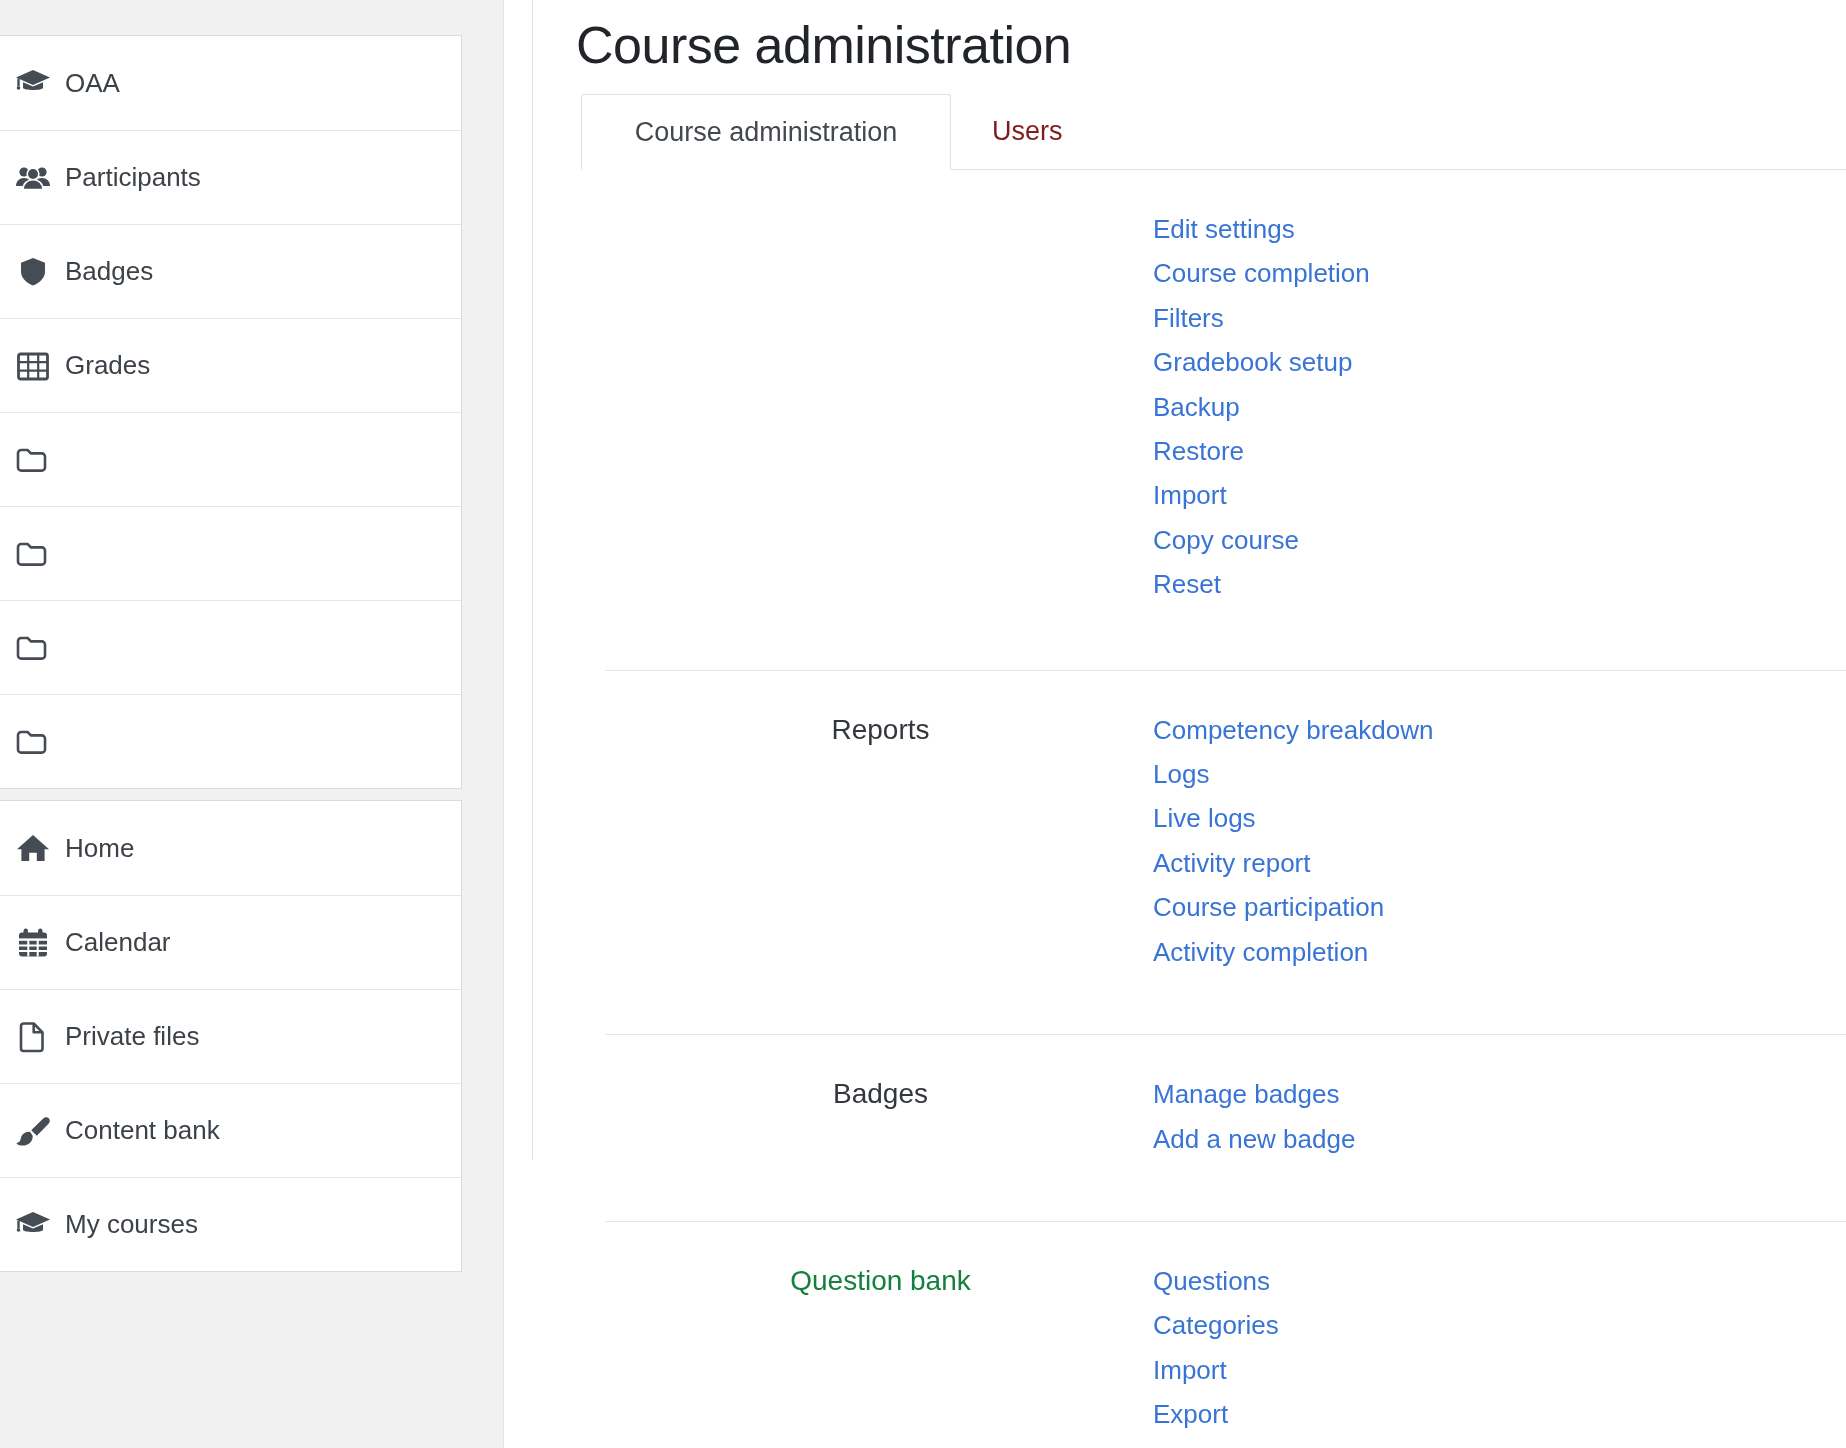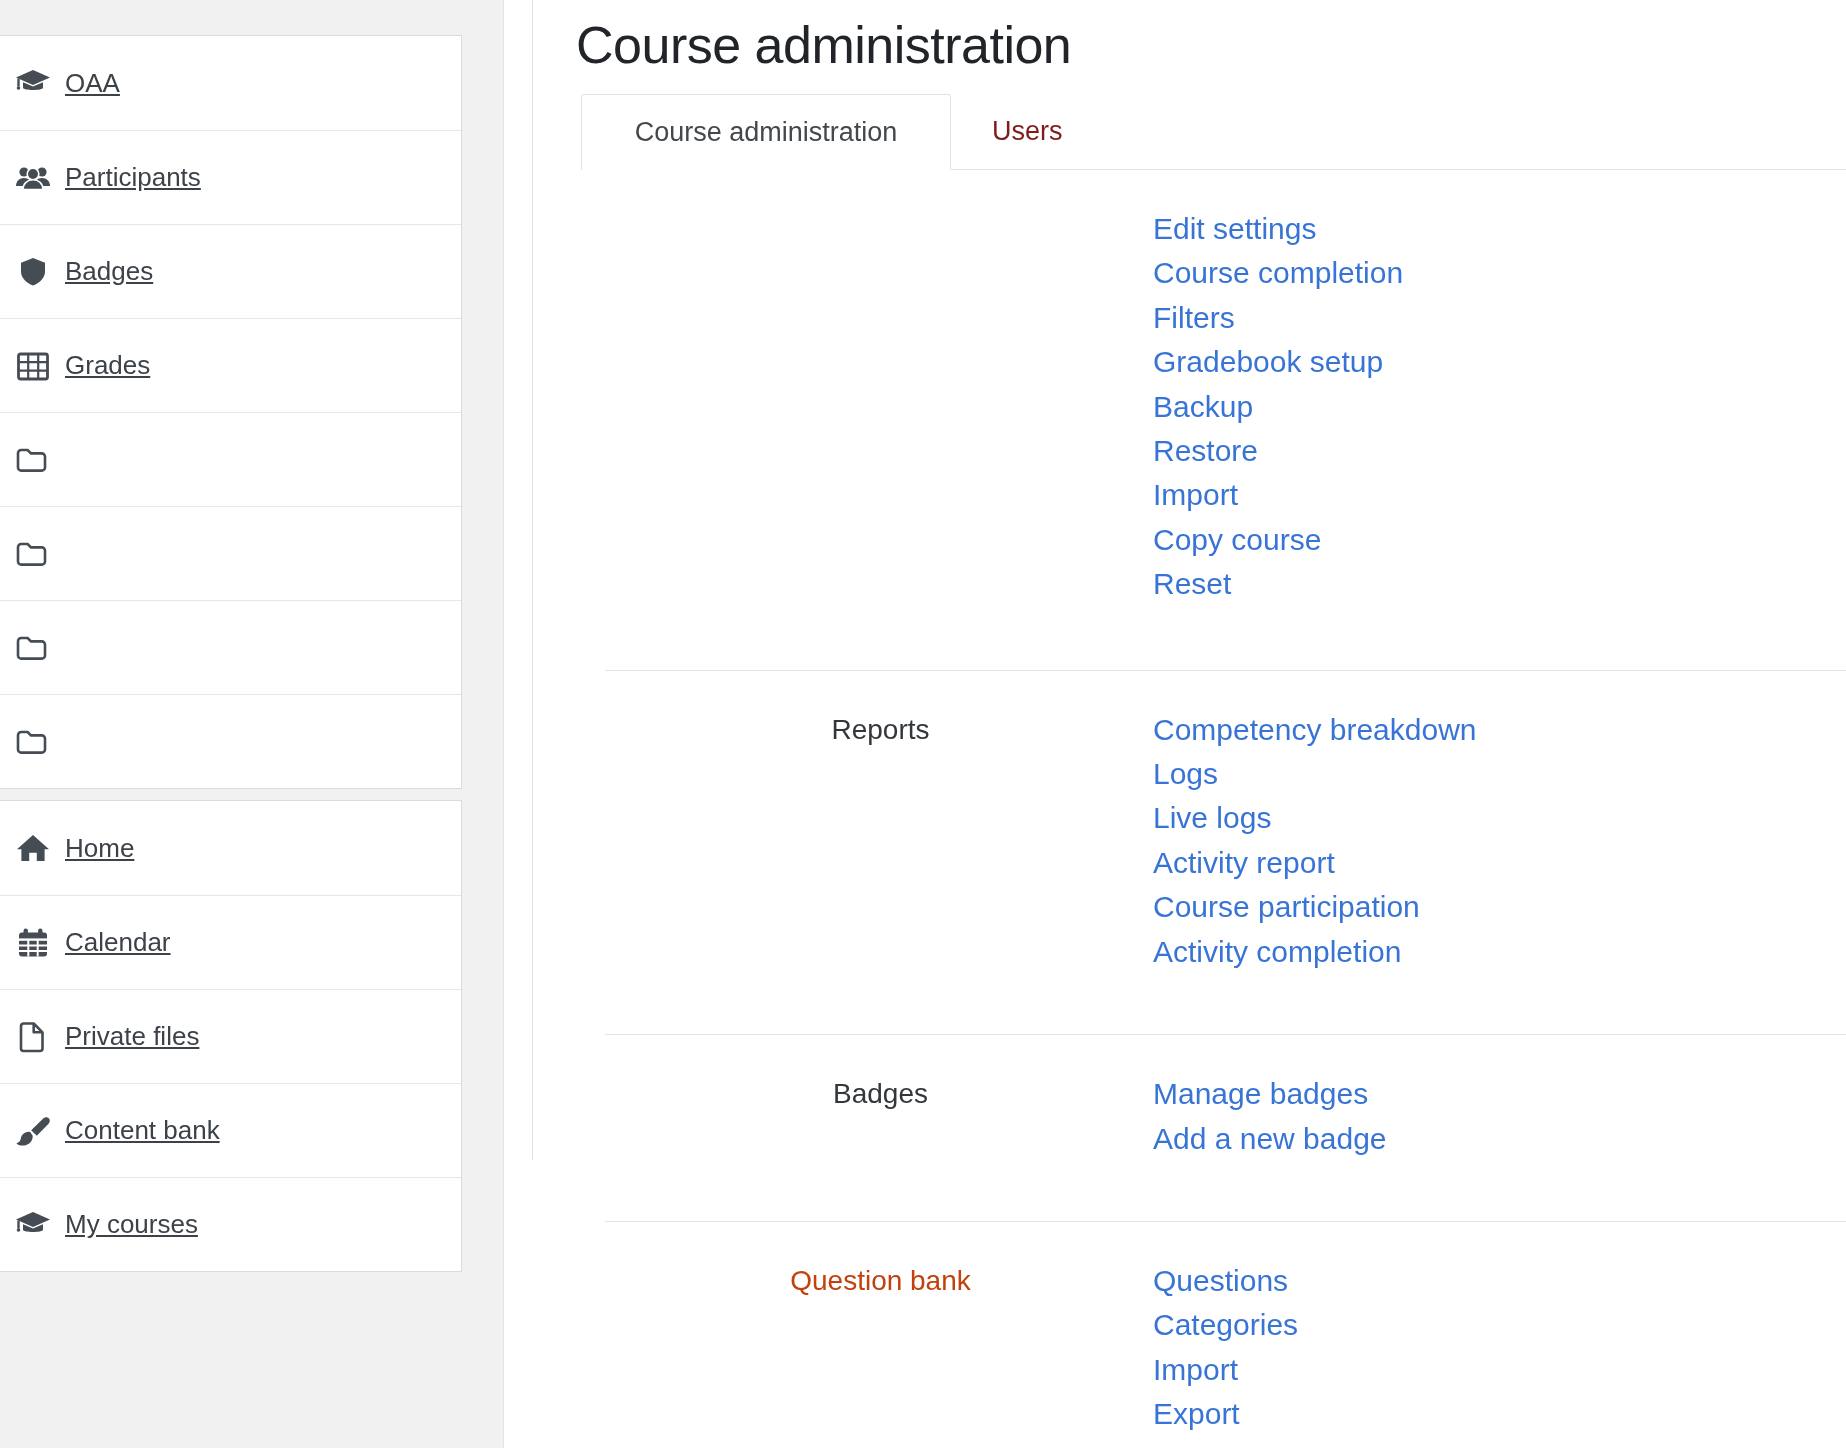--- a/index.html
+++ b/index.html
@@ -31,21 +31,20 @@
   .side-item + .side-item{border-top:1px solid #e6e7e8;}
   .side-icon{width:38px;height:32px;flex:0 0 38px;display:flex;align-items:center;justify-content:center;}
   .side-icon svg{display:block;}
   .ic{fill:#454c54;}
   .ic-stroke{fill:none;stroke:#454c54;}
   .side-label{
     margin-left:13px;
     font-size:26px;
     color:#3c4248;
     white-space:nowrap;
-    text-decoration:underline;
   }
   
   .main{
     position:absolute;left:503px;top:0;right:0;bottom:0;
     background:#fff;
     border-left:1px solid #e3e4e6;
   }
   .content{
     margin-left:28px;
     border-left:1px solid #dee2e6;
@@ -104,28 +103,28 @@
     width:548px;
     flex:0 0 548px;
     font-size:28px;
     line-height:44.4px;
     color:#33373c;
     padding-left:3px;
     box-sizing:border-box;
     text-align:center;
   }
   .sec-head a{
-    color:#c2410c;
+    color:#15803d;
     text-decoration:none;
     cursor:pointer;
   }
   .sec-links{display:flex;flex-direction:column;}
   .sec-links a{
     display:block;
-    font-size:30px;
+    font-size:26px;
     line-height:44.4px;
     color:#3874d6;
     text-decoration:none;
     cursor:pointer;
     white-space:nowrap;
   }
 </style>
 </head>
 <body>
 

